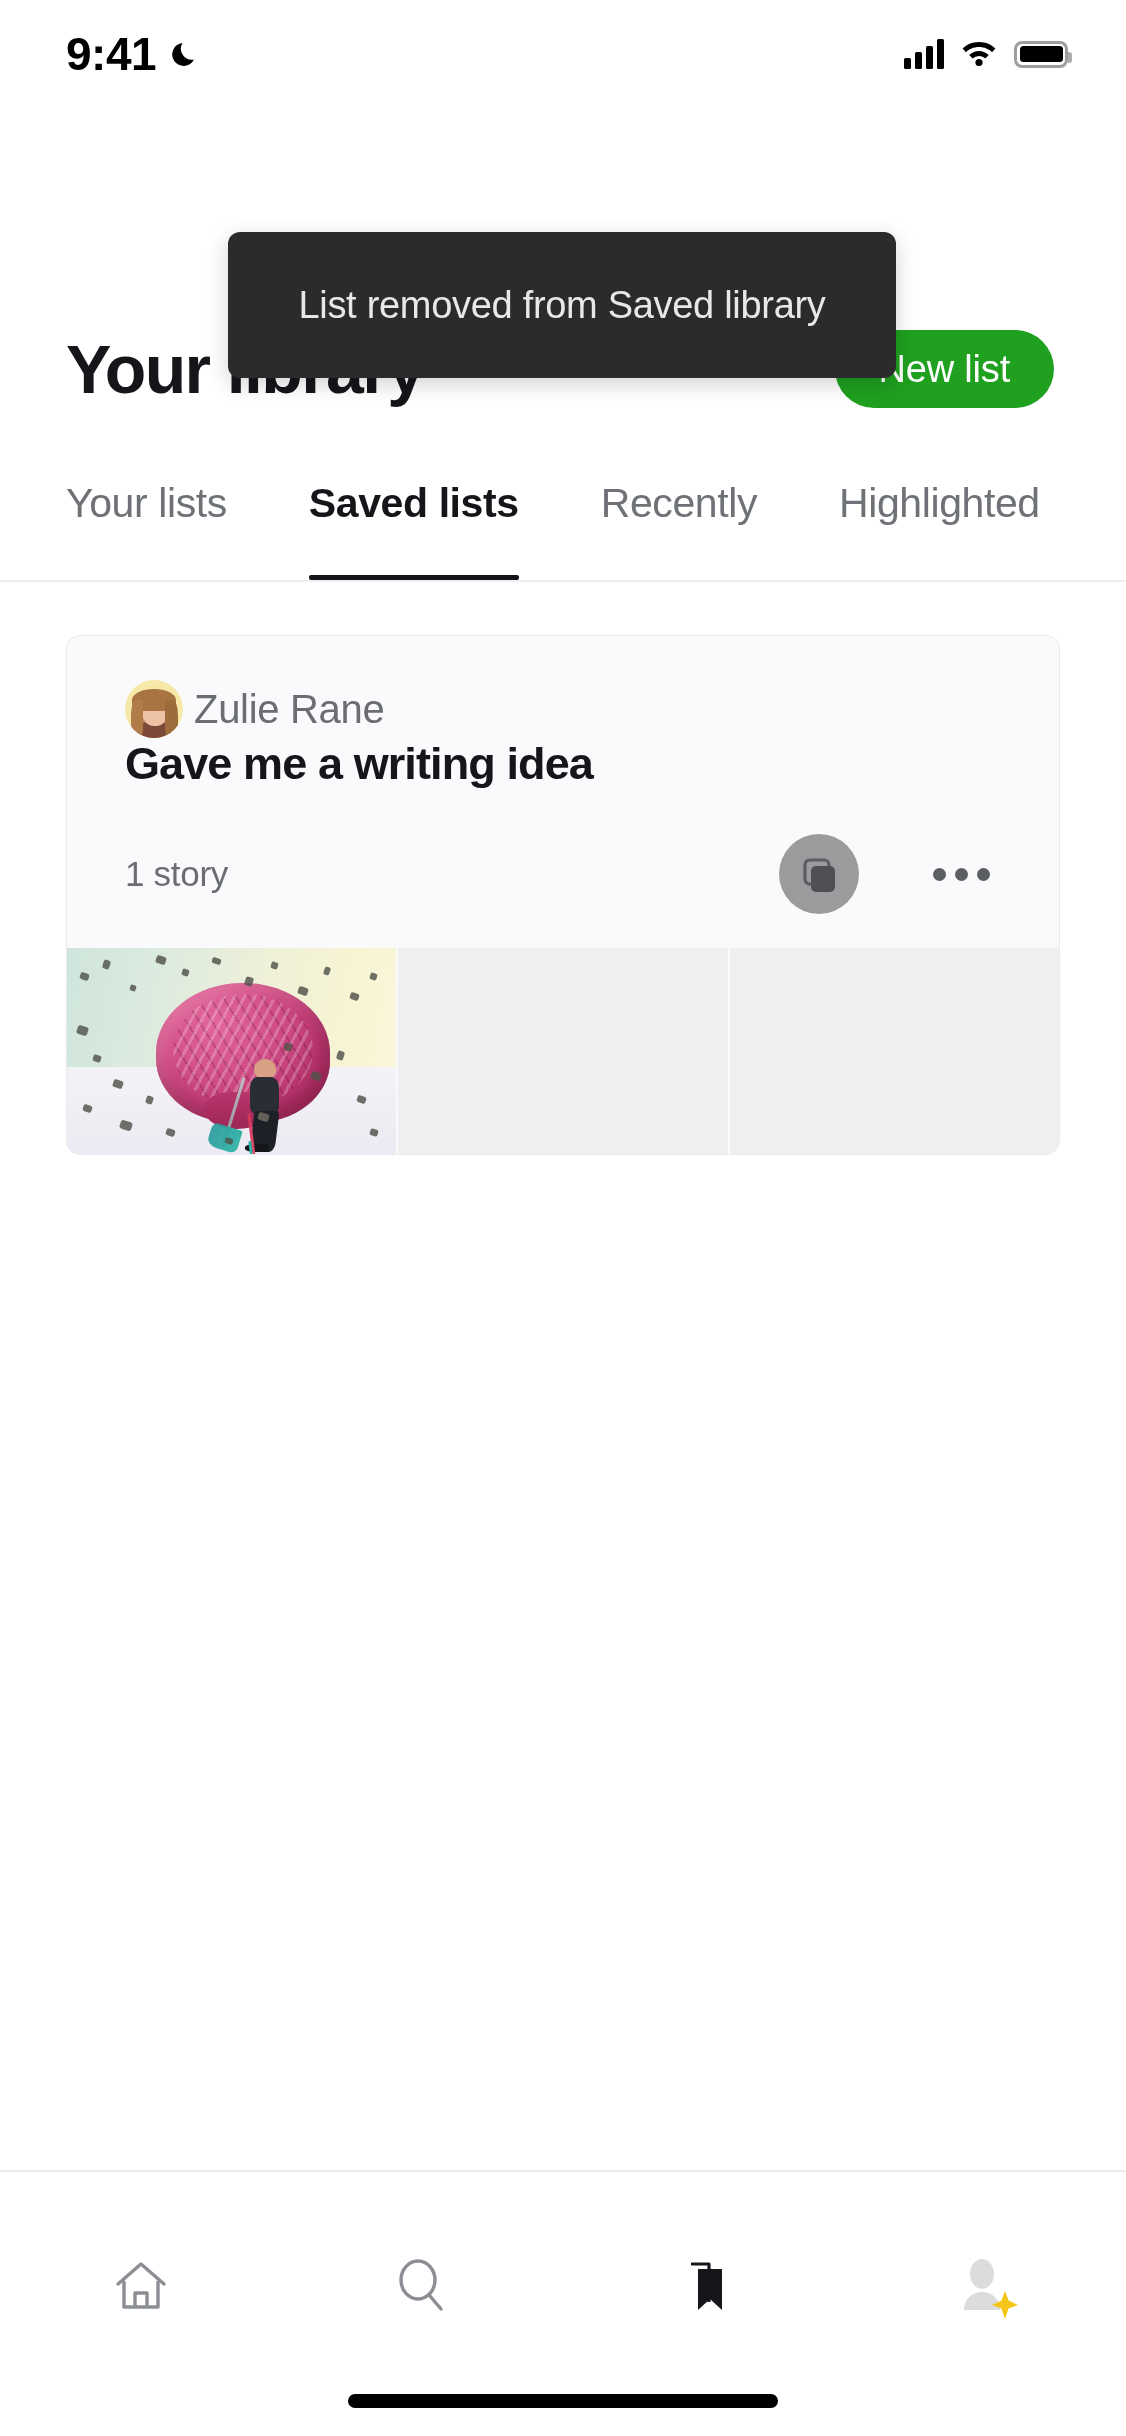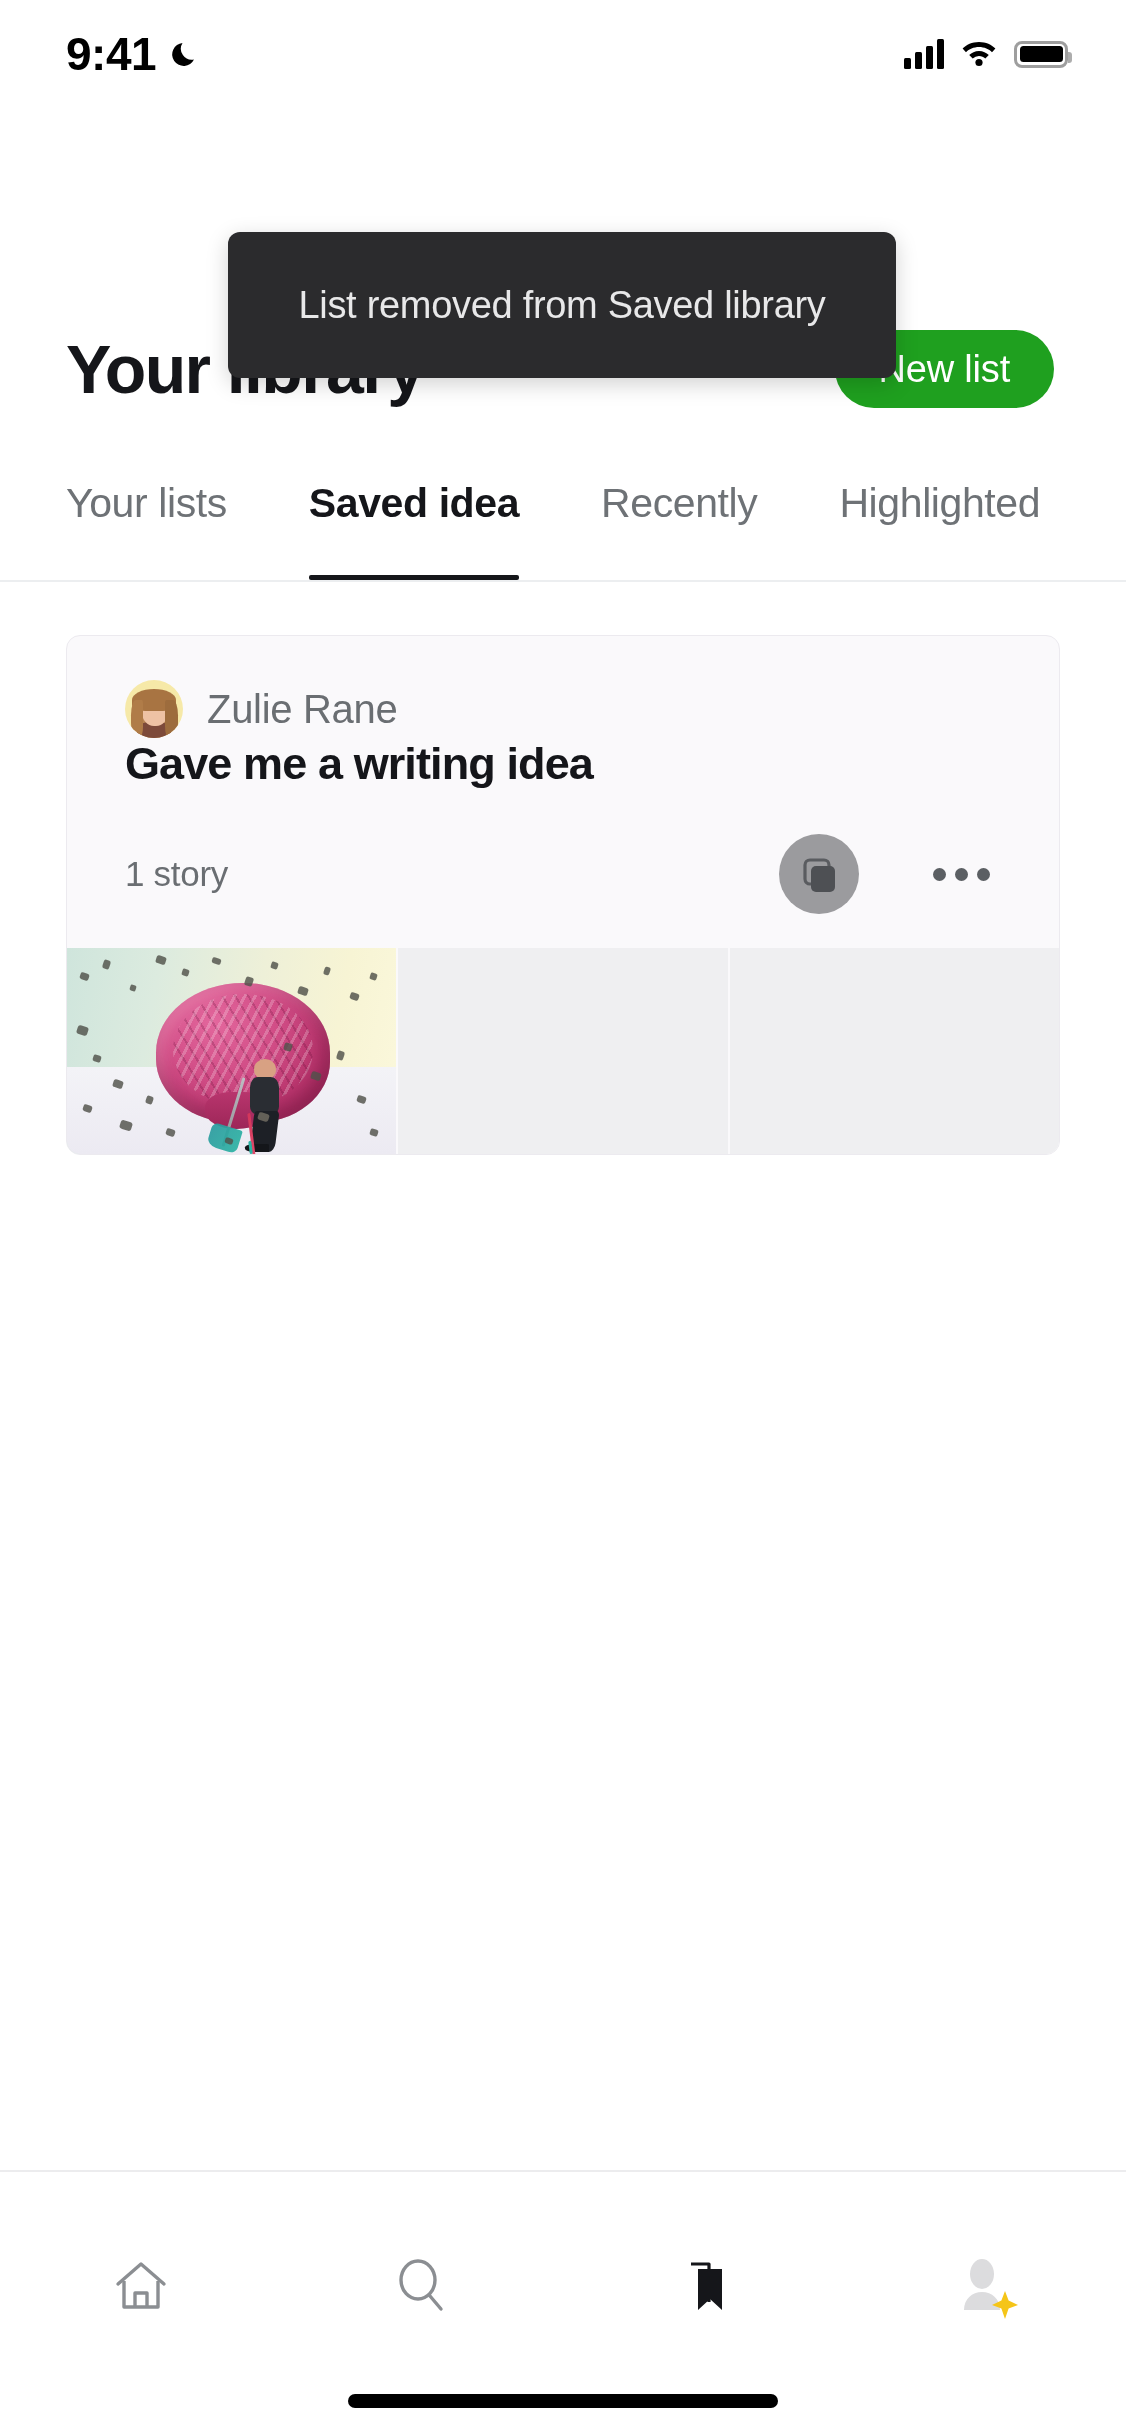--- a/index.html
+++ b/index.html
@@ -78,21 +78,21 @@
 
   
   .card {
     position:absolute; top:635px; left:66px; width:994px;
     background:#faf9fb;
     border:1px solid #eceaef;
     border-radius:14px;
     overflow:hidden;
   }
   .card-body { padding:44px 58px 0 58px; }
-  .author-row { display:flex; align-items:center; gap:24px; }
+  .author-row { display:flex; align-items:center; gap:11px; }
   .avatar {
     width:58px; height:58px; border-radius:50%;
     background:#f6e9a8; overflow:hidden; position:relative; flex:none;
   }
   .avatar .hair-back{ position:absolute; left:8px; top:10px; width:42px; height:48px;
     background:#b98554; border-radius:50% 50% 44% 44%; }
   .avatar .face{ position:absolute; left:17px; top:16px; width:26px; height:30px;
     background:#eec2a4; border-radius:50% 50% 46% 46%; }
   .avatar .hair-front{ position:absolute; left:7px; top:9px; width:44px; height:22px;
     background:#a87442; border-radius:50% 50% 30% 30%; }
@@ -237,21 +237,21 @@
     </div>
   </div>
 
   <div class="header">
     <div class="page-title">Your library</div>
     <button class="new-list-btn">New list</button>
   </div>
 
   <div class="tabs">
     <div class="tab">Your lists</div>
-    <div class="tab active">Saved idea</div>
+    <div class="tab active">Saved lists</div>
     <div class="tab">Recently</div>
     <div class="tab">Highlighted</div>
   </div>
 
   <div class="card">
     <div class="card-body">
 
       <div class="author-row">
         <div class="avatar">
           <div class="hair-back"></div>

